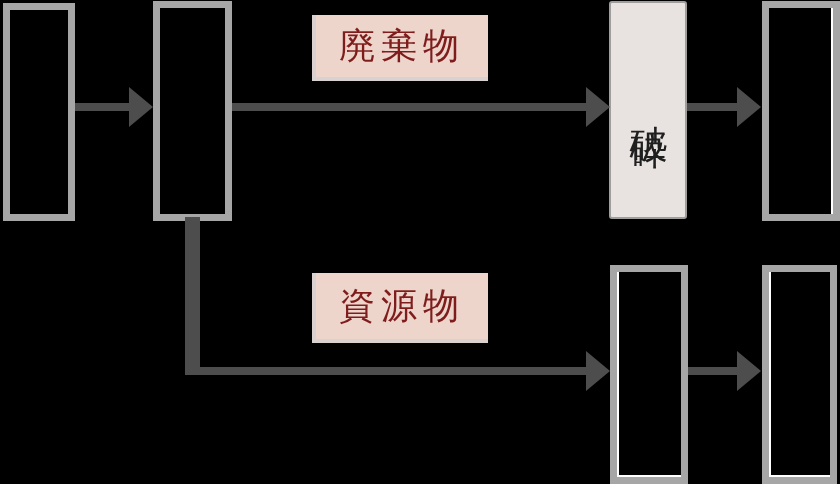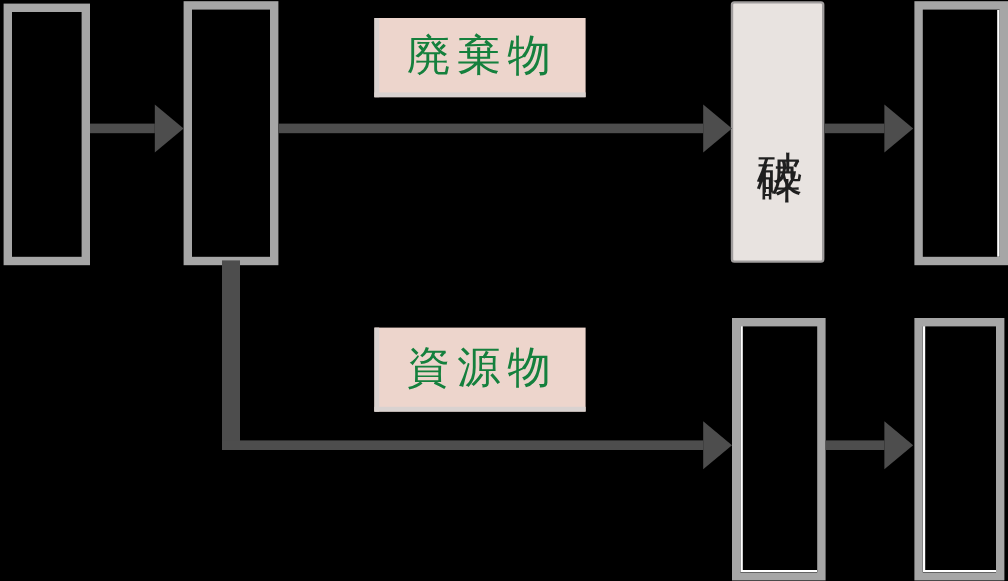--- a/index.html
+++ b/index.html
@@ -42,21 +42,21 @@
   
   .plabel{
     position:absolute;
     box-sizing:border-box;
     background:#edd5cc;
     border-left:4px solid #d9d2d0;
     border-bottom:4px solid #d9d2d0;
     display:flex;align-items:center;justify-content:center;
     font-size:36px;
     letter-spacing:6px;
-    color:#15803d;
+    color:#7f1d1d;
   }
 
   
   .hline{ position:absolute; height:8px; background:#4d4d4d; }
   .vline{ position:absolute; width:15px; background:#4d4d4d; }
   .ahead{
     position:absolute;
     width:0;height:0;
     border-top:20px solid transparent;
     border-bottom:20px solid transparent;

